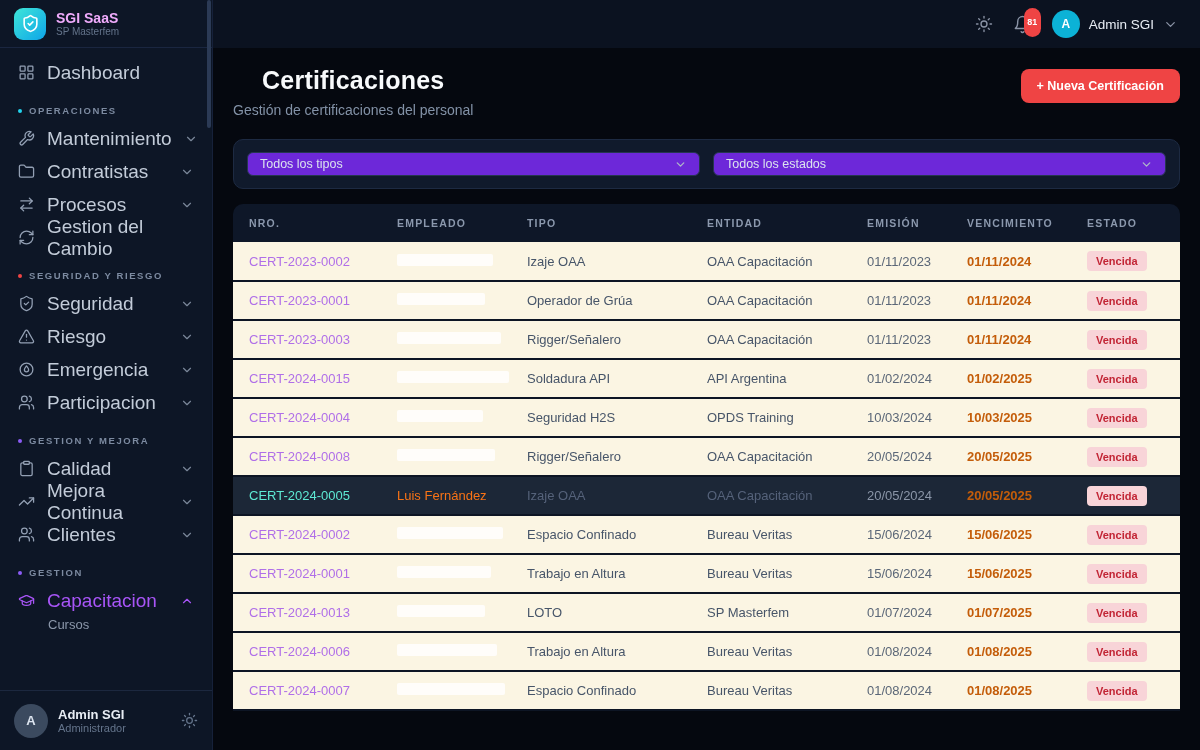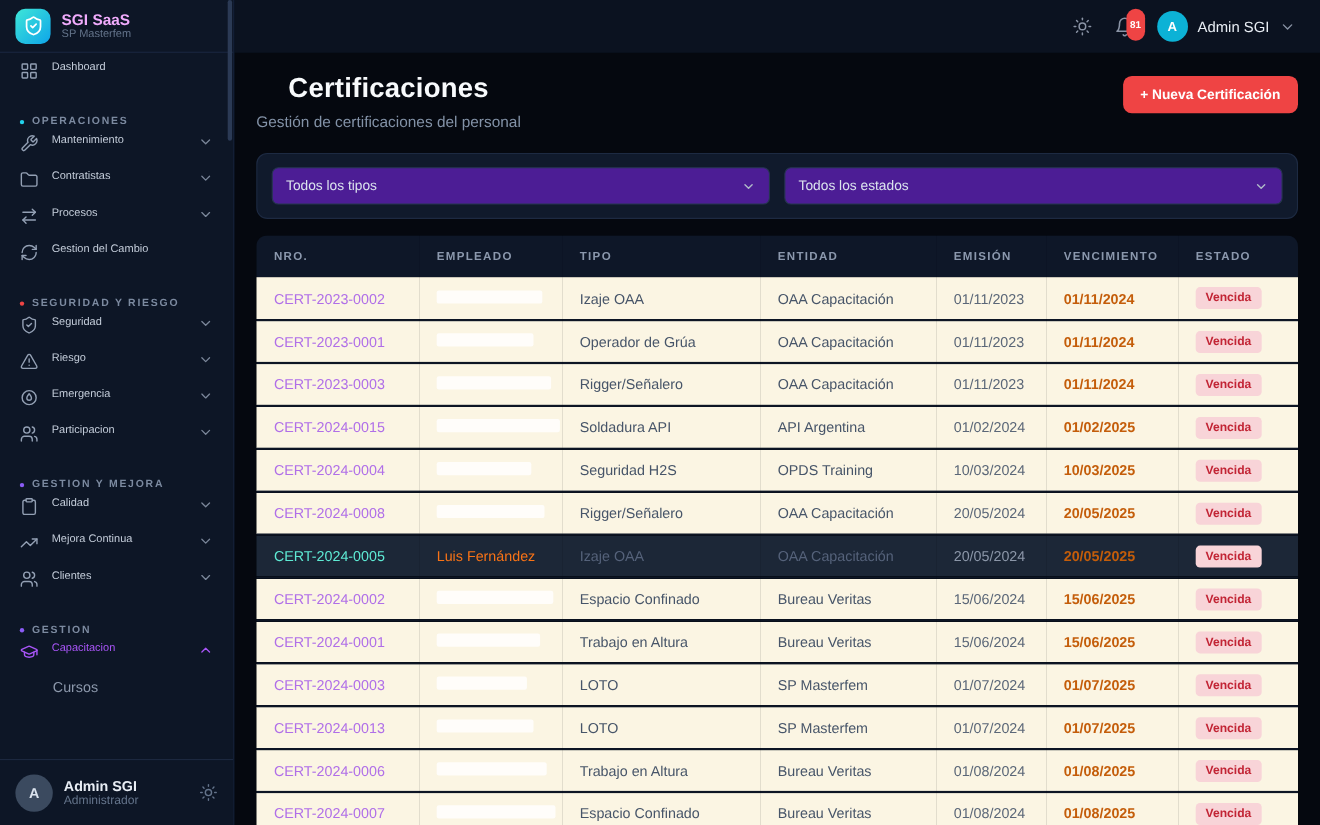--- a/index.html
+++ b/index.html
@@ -27,23 +27,23 @@
     width:32px; height:32px; border-radius:9px;
     background:linear-gradient(135deg,#3ee6d8,#0ea5e9);
     display:flex; align-items:center; justify-content:center;
     color:#fff; flex:0 0 32px;
   }
   .brand-title { font-size:14px; font-weight:bold; color:#f0abfc; line-height:1.15; }
   .brand-sub { font-size:10px; color:#64748b; }
 
   .nav { padding:8px 10px 0 10px; }
   .nav-item {
-    display:flex; gap:12px;
+    display:flex; align-items:center; gap:12px;
     height:33px; padding:0 8px; border-radius:7px;
-    color:#c3ccd9; font-size:10px; cursor:pointer;
+    color:#c3ccd9; font-size:19px; cursor:pointer;
   }
   .nav-item .nicon { color:#93a0b4; display:flex; }
   .nav-item .chev { margin-left:auto; color:#7a8699; display:flex; }
   .nav-item.active { color:#a855f7; }
   .nav-item.active .nicon, .nav-item.active .chev { color:#a855f7; }
   .nav-sub {
     display:flex; align-items:flex-start; height:30px;
     padding-left:38px; font-size:13px; color:#8c98ab; cursor:pointer;
   }
   .nav-section {
@@ -99,21 +99,21 @@
     margin-top:3px; background:#ef4444; color:#fff; border:none;
     font-family:inherit; font-size:12.5px; font-weight:bold;
     padding:10px 16px; border-radius:8px; cursor:pointer;
   }
 
   .filters {
     margin-top:21px; background:#101a2c; border:1px solid #1d2a42;
     border-radius:10px; padding:12px 13px; display:flex; gap:13px;
   }
   .select {
-    flex:1; height:34px; background:#4c1d95; border:1px solid #263650;
+    flex:1; height:24px; background:#6d28d9; border:1px solid #263650;
     border-radius:6px; display:flex; align-items:center;
     padding:0 12px; font-size:12.5px; color:#dbe3ee; cursor:pointer;
   }
   .select .sel-chev { margin-left:auto; color:#aeb8c8; display:flex; }
 
   
   .table-wrap { margin-top:15px; border-radius:10px 10px 0 0; overflow:hidden; }
   table { width:100%; border-collapse:collapse; table-layout:fixed; }
   thead th {
     background:#0e1728; color:#8b98ad; font-size:10.5px; font-weight:bold;
@@ -599,29 +599,20 @@
   <tr>
     <td class="c-nro"><span class="cert-link">CERT-2024-0001</span></td>
     <td class="c-emp"><span class="name ghost" style="width: 94px;">&nbsp;</span></td>
     <td class="c-tipo">Trabajo en Altura</td>
     <td class="c-ent">Bureau Veritas</td>
     <td class="c-emi">15/06/2024</td>
     <td class="c-ven">15/06/2025</td>
     <td class="c-est"><span class="badge">Vencida</span></td>
   </tr>
 
-  <tr>
-    <td class="c-nro"><span class="cert-link">CERT-2024-0003</span></td>
-    <td class="c-emp"><span class="name ghost" style="width: 82px;">&nbsp;</span></td>
-    <td class="c-tipo">LOTO</td>
-    <td class="c-ent">SP Masterfem</td>
-    <td class="c-emi">01/07/2024</td>
-    <td class="c-ven">01/07/2025</td>
-    <td class="c-est"><span class="badge">Vencida</span></td>
-  </tr>
 
   <tr>
     <td class="c-nro"><span class="cert-link">CERT-2024-0013</span></td>
     <td class="c-emp"><span class="name ghost" style="width: 88px;">&nbsp;</span></td>
     <td class="c-tipo">LOTO</td>
     <td class="c-ent">SP Masterfem</td>
     <td class="c-emi">01/07/2024</td>
     <td class="c-ven">01/07/2025</td>
     <td class="c-est"><span class="badge">Vencida</span></td>
   </tr>

